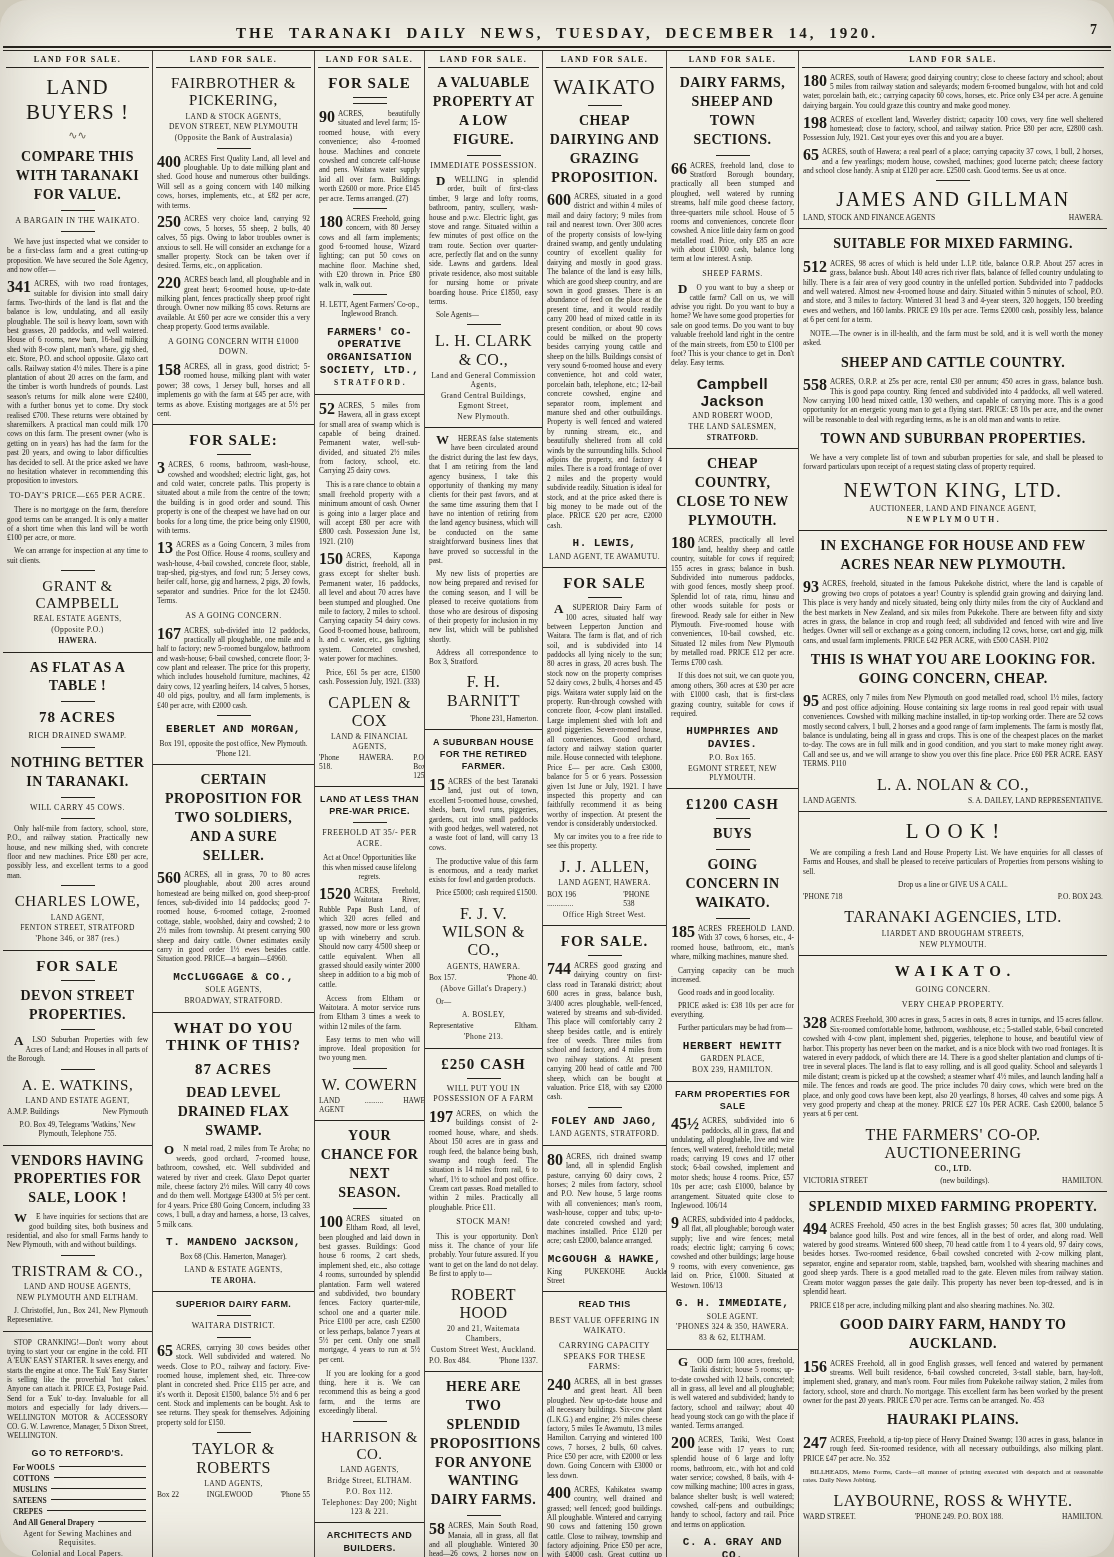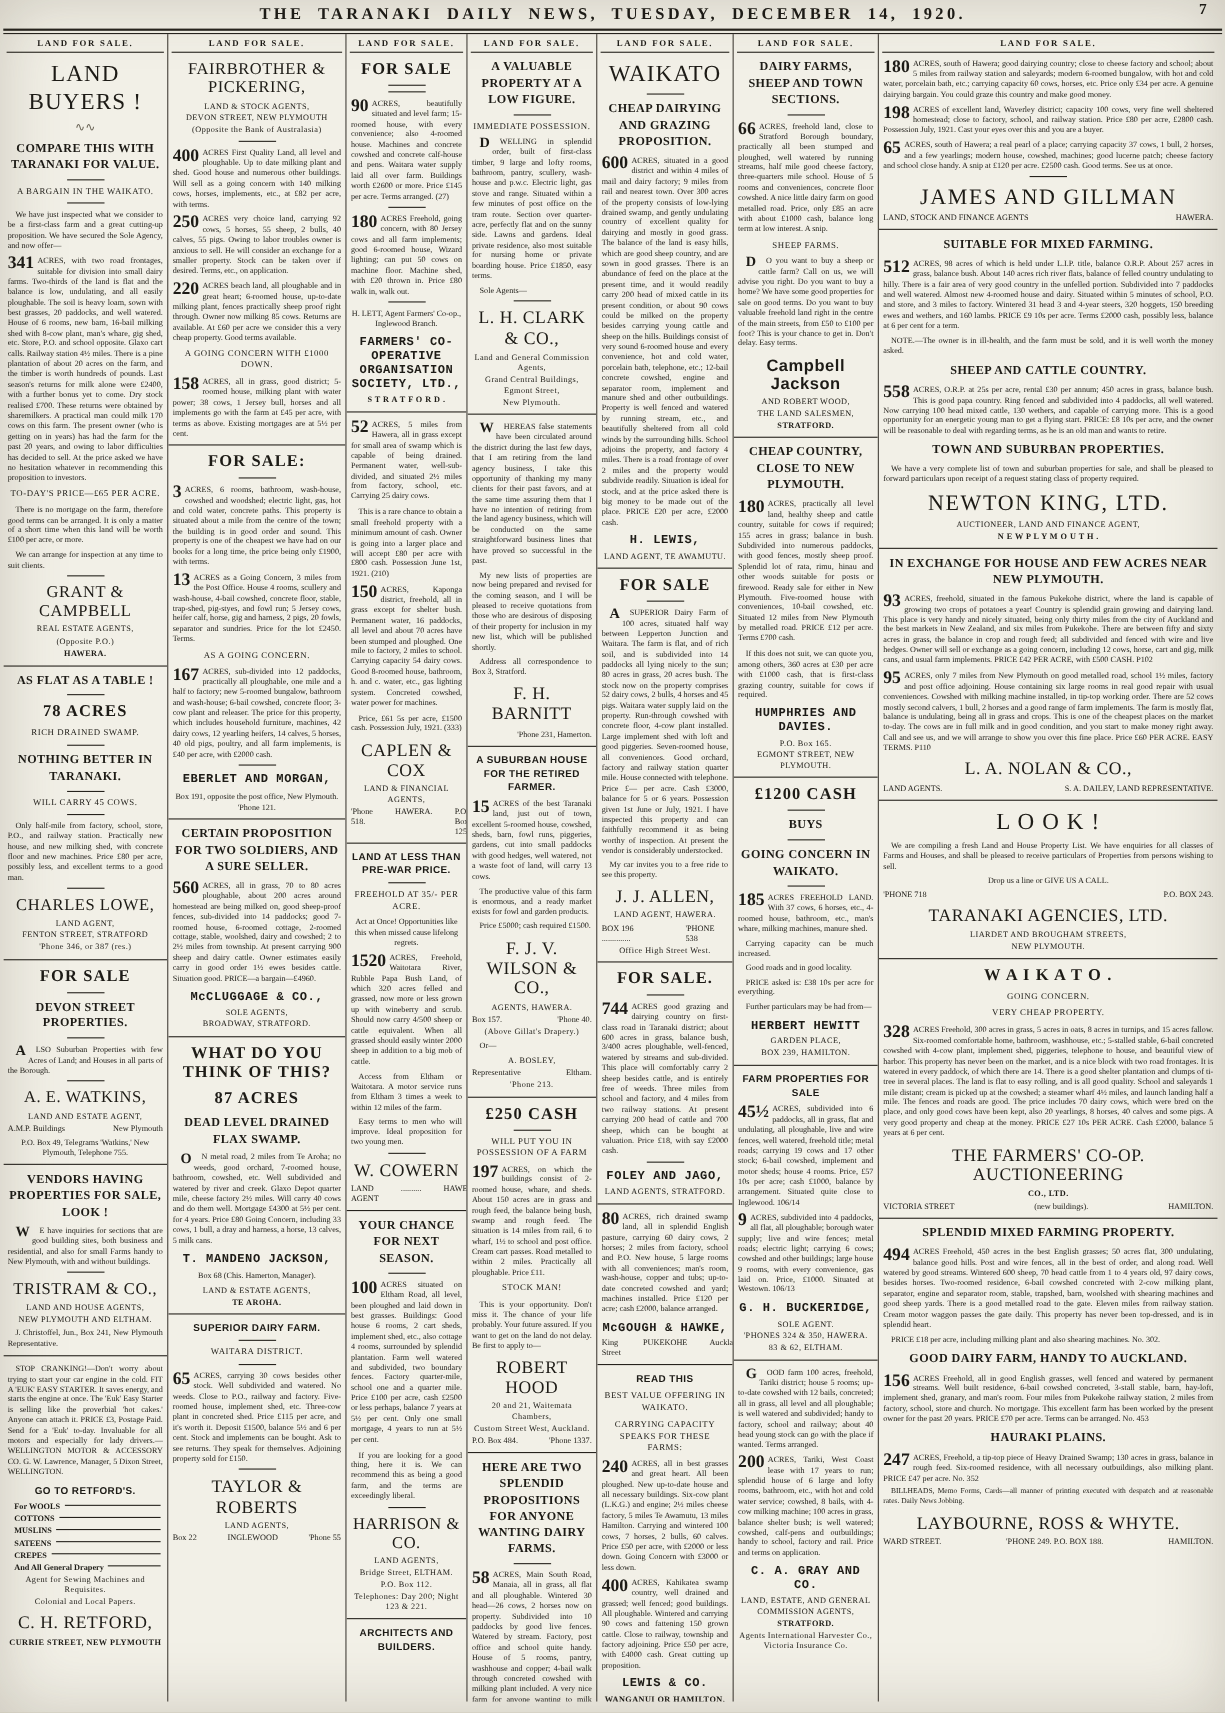--- a/index.html
+++ b/index.html
@@ -1,31 +1,31 @@
 <!DOCTYPE html>
 <html><head>
 <meta charset="utf-8">
 <style>
   html,body{margin:0;padding:0;background:#cfcabb;}
   .page{width:1114px;height:1557px;margin:0 auto;background:#f2f0e7;color:#1d1b16;
-        font-family:"Liberation Serif",serif;box-sizing:border-box;padding:0 3px;
+        font-family:"Liberation Serif",serif;box-sizing:border-box;padding:20px 3px;
         position:relative;overflow:hidden;
-        box-shadow:inset 0 0 60px rgba(90,80,60,.25);}
+        box-shadow:inset 0 0 60px rgba(90,80,60,.25);border-radius:28px;}
   .masthead{position:relative;text-align:center;padding:4px 0 2px;}
   .masthead .title{font-size:15px;font-weight:bold;letter-spacing:3px;word-spacing:6px;}
   .masthead .pageno{position:absolute;right:14px;top:2px;font-size:14px;font-weight:bold;}
   .mastrule{border-top:2px solid #26231d;border-bottom:1px solid #26231d;height:2px;margin:2px 0 0;}
   .columns{display:flex;align-items:stretch;height:1516px;overflow:hidden;}
   .col{flex:0 0 auto;box-sizing:border-box;padding:2px 4px;border-right:1px solid #45413a;overflow:hidden;}
   .col:last-child{border-right:none;}
   .colhead{text-align:center;font-weight:bold;font-size:8px;letter-spacing:1.5px;
            border-bottom:1px solid #26231d;padding:2px 0 3px;margin:0 -1px 4px;}
   .h1{font-size:18px;text-align:center;margin:7px 0 4px;letter-spacing:1px;font-weight:normal;}
   .h1.lg{font-size:21px;} .h1.md{font-size:15px;font-weight:bold;}
-  .h2{font-size:11px;font-weight:bold;text-align:center;margin:6px 1px 4px;letter-spacing:.4px;line-height:1.35;}
+  .h2{font-size:14px;font-weight:bold;text-align:center;margin:6px 1px 4px;letter-spacing:.4px;line-height:1.35;}
   .h2.sans{font-family:"Liberation Sans",sans-serif;font-size:9px;}
   .h3{font-size:8px;text-align:center;margin:5px 1px 4px;letter-spacing:.5px;line-height:1.3;}
   .agent{font-size:15px;text-align:center;margin:7px 0 2px;letter-spacing:.5px;line-height:1.15;}
   .agent.lg{font-size:16px;} .agent.xl{font-size:20px;letter-spacing:1.5px;}
   .agent.sans{font-family:Liberation Mono, monospace;font-weight:bold;font-size:11px;}
   .agent.camp{font-family:Liberation Sans, sans-serif;font-weight:bold;font-size:15px;}
   .sub{font-size:7.5px;text-align:center;margin:1.5px 0;letter-spacing:.4px;line-height:1.25;}
   .sub.bold{font-weight:bold;}
   .para{font-size:7.4px;line-height:1.27;text-align:justify;margin:3.5px 0;text-indent:7px;}
   .para.center{text-align:center;text-indent:0;}
@@ -382,21 +382,21 @@
         <div class="para ">Good roads and in good locality.</div>
         <div class="para ">PRICE asked is: £38 10s per acre for everything.</div>
         <div class="para ">Further particulars may be had from—</div>
         <div class="agent sans">HERBERT HEWITT</div>
         <div class="sub ">GARDEN PLACE,</div>
         <div class="sub ">BOX 239, HAMILTON.</div>
         <div class="sep"></div>
         <div class="h2 sans">FARM PROPERTIES FOR SALE</div>
         <div class="para ad"><div class="adnum">45½</div>ACRES, subdivided into 6 paddocks, all in grass, flat and undulating, all ploughable, live and wire fences, well watered, freehold title; metal roads; carrying 19 cows and 17 other stock; 6-bail cowshed, implement and motor sheds; house 4 rooms. Price, £57 10s per acre; cash £1000, balance by arrangement. Situated quite close to Inglewood. 106/14</div>
         <div class="para ad"><div class="adnum">9</div>ACRES, subdivided into 4 paddocks, all flat, all ploughable; borough water supply; live and wire fences; metal roads; electric light; carrying 6 cows; cowshed and other buildings; large house 9 rooms, with every convenience, gas laid on. Price, £1000. Situated at Westown. 106/13</div>
-        <div class="agent sans">G. H. BUCKERIDGE,</div>
+        <div class="agent sans">G. H. IMMEDIATE,</div>
         <div class="sub ">SOLE AGENT.</div>
         <div class="sub ">'PHONES 324 &amp; 350, HAWERA.</div>
         <div class="sub ">83 &amp; 62, ELTHAM.</div>
         <div class="sep"></div>
         <div class="para "><span class="dc">G</span>OOD farm 100 acres, freehold, Tariki district; house 5 rooms; up-to-date cowshed with 12 bails, concreted; all in grass, all level and all ploughable; is well watered and subdivided; handy to factory, school and railway; about 40 head young stock can go with the place if wanted. Terms arranged.</div>
         <div class="para ad"><div class="adnum">200</div>ACRES, Tariki, West Coast lease with 17 years to run; splendid house of 6 large and lofty rooms, bathroom, etc., with hot and cold water service; cowshed, 8 bails, with 4-cow milking machine; 100 acres in grass, balance shelter bush; is well watered; cowshed, calf-pens and outbuildings; handy to school, factory and rail. Price and terms on application.</div>
         <div class="agent sans">C. A. GRAY AND CO.</div>
         <div class="sub ">LAND, ESTATE, AND GENERAL COMMISSION AGENTS,</div>
         <div class="sub bold">STRATFORD.</div>
         <div class="sub ">Agents International Harvester Co., Victoria Insurance Co.</div>
@@ -419,20 +419,21 @@
         <div class="h2 ">SHEEP AND CATTLE COUNTRY.</div>
         <div class="para ad"><div class="adnum">558</div>ACRES, O.R.P. at 25s per acre, rental £30 per annum; 450 acres in grass, balance bush. This is good papa country. Ring fenced and subdivided into 4 paddocks, all well watered. Now carrying 100 head mixed cattle, 130 wethers, and capable of carrying more. This is a good opportunity for an energetic young man to get a flying start. PRICE: £8 10s per acre, and the owner will be reasonable to deal with regarding terms, as he is an old man and wants to retire.</div>
         <div class="h2 ">TOWN AND SUBURBAN PROPERTIES.</div>
         <div class="para ">We have a very complete list of town and suburban properties for sale, and shall be pleased to forward particulars upon receipt of a request stating class of property required.</div>
         <div class="agent xl">NEWTON KING, LTD.</div>
         <div class="sub ">AUCTIONEER, LAND AND FINANCE AGENT,</div>
         <div class="sub bold">N E W   P L Y M O U T H .</div>
         <div class="sep"></div>
         <div class="h2 ">IN EXCHANGE FOR HOUSE AND FEW ACRES NEAR NEW PLYMOUTH.</div>
         <div class="para ad"><div class="adnum">93</div>ACRES, freehold, situated in the famous Pukekohe district, where the land is capable of growing two crops of potatoes a year! Country is splendid grain growing and dairying land. This place is very handy and nicely situated, being only thirty miles from the city of Auckland and the best markets in New Zealand, and six miles from Pukekohe. There are between fifty and sixty acres in grass, the balance in crop and rough feed; all subdivided and fenced with wire and live hedges. Owner will sell or exchange as a going concern, including 12 cows, horse, cart and gig, milk cans, and usual farm implements. PRICE £42 PER ACRE, with £500 CASH. P102</div>
+        <div class="h2 ">THIS IS WHAT YOU ARE LOOKING FOR.    GOING CONCERN, CHEAP.</div>
         <div class="para ad"><div class="adnum">95</div>ACRES, only 7 miles from New Plymouth on good metalled road, school 1½ miles, factory and post office adjoining. House containing six large rooms in real good repair with usual conveniences. Cowshed with milking machine installed, in tip-top working order. There are 52 cows mostly second calvers, 1 bull, 2 horses and a good range of farm implements. The farm is mostly flat, balance is undulating, being all in grass and crops. This is one of the cheapest places on the market to-day. The cows are in full milk and in good condition, and you start to make money right away. Call and see us, and we will arrange to show you over this fine place. Price £60 PER ACRE. EASY TERMS. P110</div>
         <div class="agent lg">L. A. NOLAN &amp; CO.,</div>
         <div class="line">
           <span>LAND AGENTS.</span>
           <span>S. A. DAILEY, LAND REPRESENTATIVE.</span>
         </div>
         <div class="sep"></div>
         <div class="h1 lg">L O O K !</div>
         <div class="para ">We are compiling a fresh Land and House Property List. We have enquiries for all classes of Farms and Houses, and shall be pleased to receive particulars of Properties from persons wishing to sell.</div>
         <div class="para center">Drop us a line or GIVE US A CALL.</div>

